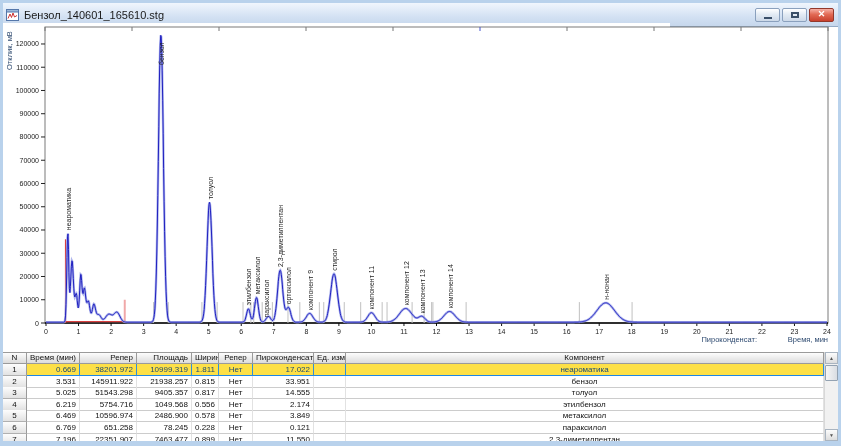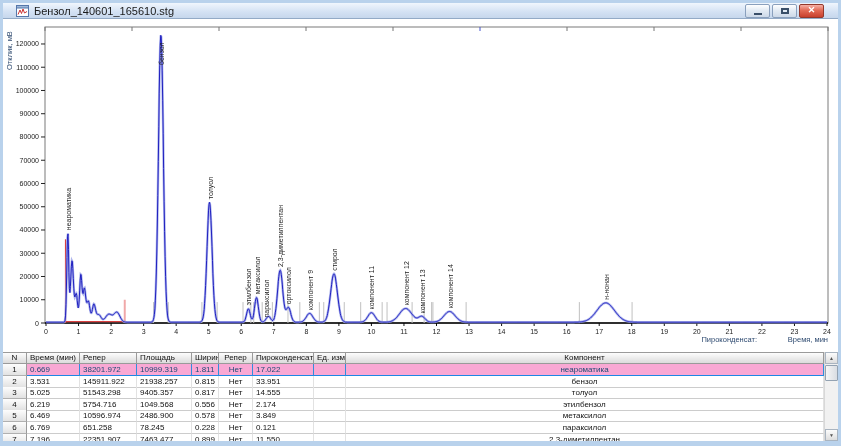--- a/index.html
+++ b/index.html
@@ -1,21 +1,21 @@
 <!DOCTYPE html>
 <html><head>
 <meta charset="utf-8">
 <style>
   html,body{margin:0;padding:0;background:#dcdcdc;font-family:"Liberation Sans",sans-serif;}
   .window{position:relative;box-sizing:border-box;width:841px;height:446px;
           border:3px solid #b9d2ec;border-bottom-width:5px;background:#fff;overflow:hidden;}
   
-  .titlebar{position:absolute;left:0;top:0;width:835px;height:16px;box-sizing:border-box;
+  .titlebar{position:absolute;left:0;top:0;width:835px;height:24px;box-sizing:border-box;
             background:linear-gradient(#f0f6fd,#d3e1f3 60%,#c6d7ec);
-            border-bottom:1px solid #93aac6;display:flex;align-items:center;padding:0 13px;}
+            border-bottom:1px solid #93aac6;display:flex;align-items:center;padding:0 3px;}
   .doc-icon{width:14px;height:14px;display:inline-flex;}
   .title{font-size:11px;color:#1a1a1a;margin-left:4px;white-space:nowrap;}
   .winbtns{margin-left:auto;display:flex;gap:2px;padding-right:1px;}
   .wbtn{width:25px;height:14px;box-sizing:border-box;border:1px solid #8aa0bd;border-radius:2px;
         background:linear-gradient(#ffffff,#e3ebf4 45%,#cdd9e8);
         display:flex;align-items:center;justify-content:center;}
   .wbtn .minbar{width:8px;height:2px;background:#3a4f68;position:relative;top:3px;}
   .wbtn .maxbox{width:8px;height:6px;box-sizing:border-box;border:2px solid #3a4f68;border-top-width:2px;}
   .wbtn.close{background:linear-gradient(#f6b0a5,#e26a55 45%,#c8402d);border-color:#93382b;}
   .wbtn.close span{color:#fff;font-size:9px;font-weight:bold;line-height:9px;}
@@ -28,22 +28,22 @@
   .ptable{position:absolute;left:0;top:0;right:14px;bottom:0;overflow:hidden;border-top:1px solid #9a9a9a;}
   .trow{display:grid;grid-template-columns:24px 53px 57px 55px 27px 34px 61px 32px 1fr;height:11.6px;}
   .trow.thead{height:11px;}
   .hcell{background:linear-gradient(#fdfdfd,#eaeaea 55%,#dcdcdc);border-right:1px solid #9a9a9a;
          border-bottom:1px solid #9a9a9a;box-sizing:border-box;padding:0 3px;overflow:hidden;
          white-space:nowrap;font-size:8px;line-height:10px;color:#111;}
   .ncell{background:linear-gradient(#fdfdfd,#e2e2e2);border-right:1px solid #9a9a9a;
          border-bottom:1px solid #b0b0b0;box-sizing:border-box;font-size:8px;line-height:11px;color:#111;}
   .cell{border-right:1px solid #e2e2e2;border-bottom:1px solid #cccccc;box-sizing:border-box;
         padding:0 3px;font-size:8px;line-height:11px;color:#111;overflow:hidden;white-space:nowrap;}
-  .trow.selected .cell{background:#f9a8d4;color:#1c4a74;border-right-color:#2f8fdc;border-bottom-color:#1e87e4;}
-  .l{text-align:center}.r{text-align:left}.c{text-align:center}
+  .trow.selected .cell{background:#fde047;color:#1c4a74;border-right-color:#2f8fdc;border-bottom-color:#1e87e4;}
+  .l{text-align:center}.r{text-align:right}.c{text-align:center}
   
   .vscroll{position:absolute;top:0;right:0;width:14px;bottom:0;background:#f1f1f1;border-left:1px solid #d8d8d8;box-sizing:border-box;}
   .sbtn{position:absolute;left:0;width:13px;height:12px;box-sizing:border-box;
         background:linear-gradient(#fcfcfc,#dddddd);border:1px solid #a9b4c0;
         display:flex;align-items:center;justify-content:center;font-size:5px;color:#555;}
   .sbtn.up{top:0}.sbtn.down{bottom:0}
   .sthumb{position:absolute;left:0;top:13px;width:13px;height:16px;box-sizing:border-box;
           background:linear-gradient(90deg,#f6f6f6,#d9dde2);border:1px solid #93a2b2;border-radius:1px;}
 </style>
 </head>

